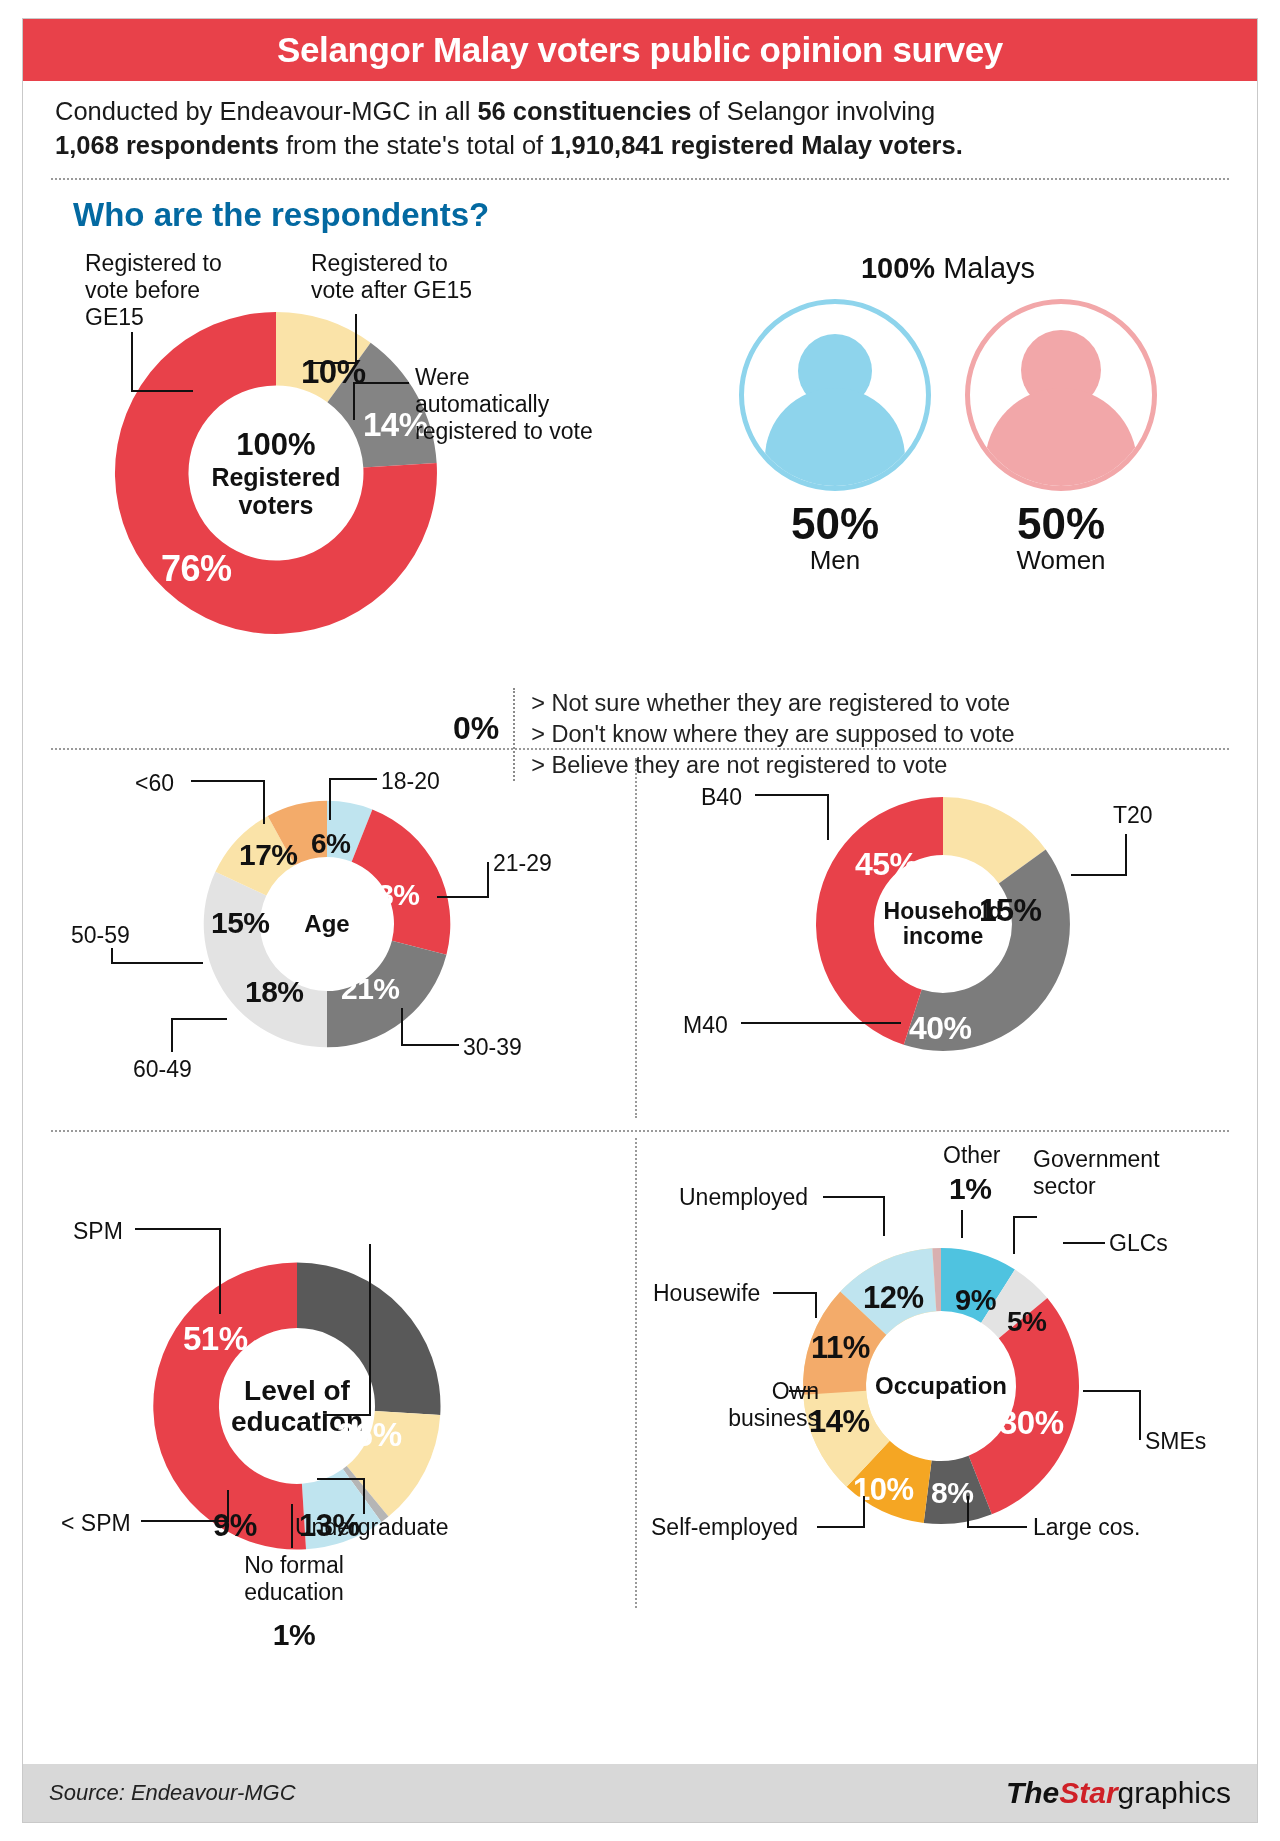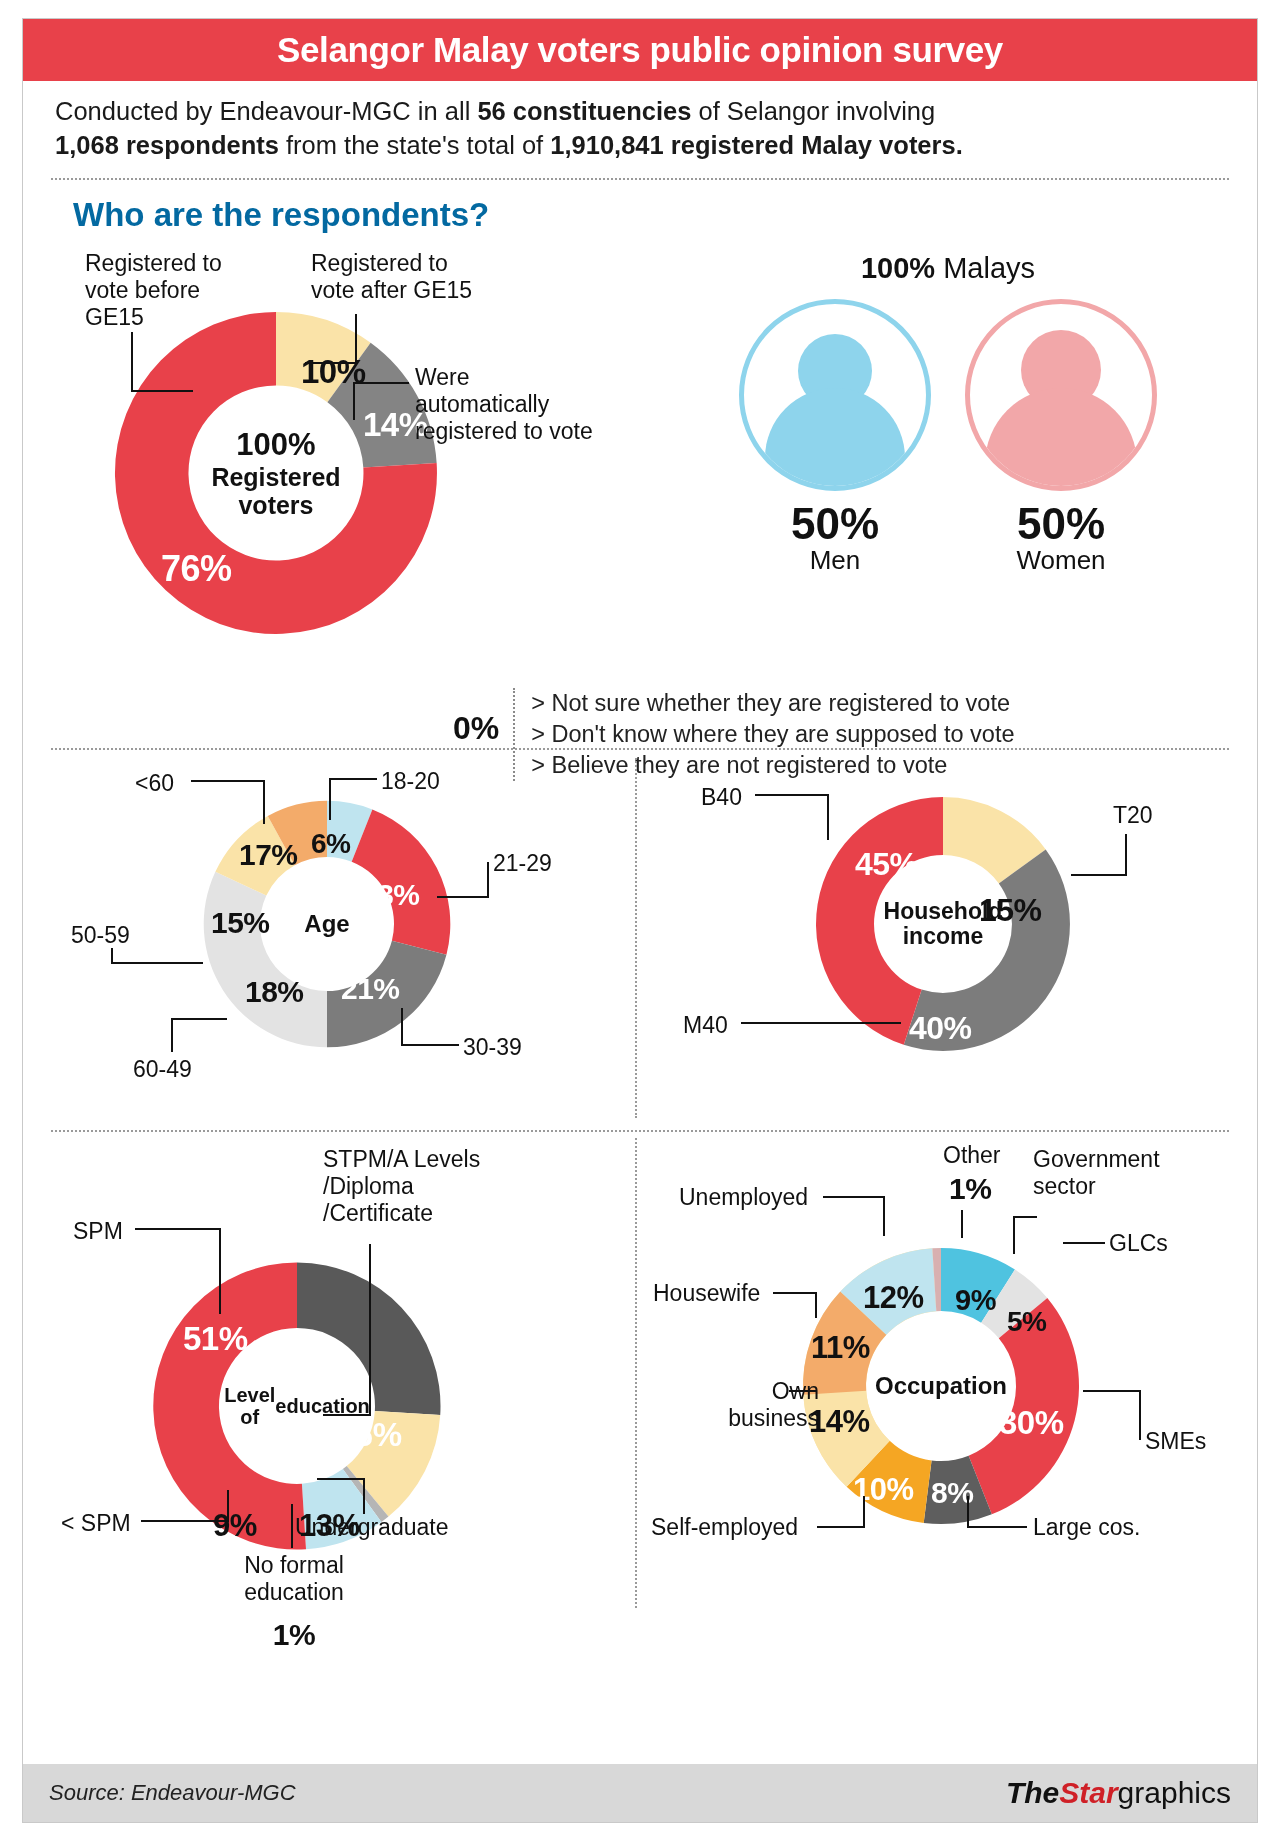--- a/index.html
+++ b/index.html
@@ -337,37 +337,34 @@
 
           <path d="M 91.81 5.78 A 92 92 0 0 1 58.62 70.91 L 31.86 38.54 A 50 50 0 0 0 49.90 3.14 Z" fill="#fae3a8"></path>
 
           <path d="M 58.62 70.91 A 92 92 0 0 1 54.07 74.43 L 29.38 40.45 A 50 50 0 0 0 31.86 38.54 Z" fill="#b5b5b5"></path>
 
           <path d="M 54.07 74.43 A 92 92 0 0 1 5.78 91.81 L 3.14 49.90 A 50 50 0 0 0 29.38 40.45 Z" fill="#bfe4ef"></path>
 
           <path d="M 5.78 91.81 A 92 92 0 1 1 0 -92 L 0 -50 A 50 50 0 1 0 3.14 49.90 Z" fill="#e8414a"></path>
         </g>
       </svg>
-      <div class="hole" style="width:140px;height:140px;flex-direction:row;font-size:20px;">
+      <div class="hole" style="width:140px;height:140px;flex-direction:column;font-size:28px;">
         <span>Level of</span>
         <span>education</span>
       </div>
       <span class="pct" style="left:42px; top:70px; font-size:33px; color:#fff;">51%</span>
       <span class="pct" style="left:196px; top:166px; font-size:33px; color:#fff;">26%</span>
       <span class="pct" style="left:158px; top:258px; font-size:31px; color:#111;">13%</span>
       <span class="pct" style="left:72px; top:258px; font-size:31px; color:#111;">9%</span>
     </div>
 
     <div class="lbl" style="left:50px; top:86px;">SPM</div>
     <div class="leader lead-h" style="left:112px; top:96px; width:86px;"></div>
     <div class="leader lead-v" style="left:196px; top:96px; height:86px;"></div>
 
-    <div class="lbl" style="left:300px; top:14px; width:230px; white-space:pre-line; text-align:left;">STPM/A Levels
-/Diploma
-/Certificate</div>
     <div class="leader lead-v" style="left:346px; top:112px; height:172px;"></div>
     <div class="leader lead-h" style="left:300px; top:282px; width:48px;"></div>
 
     <div class="lbl" style="left:272px; top:382px;">Undergraduate</div>
     <div class="leader lead-v" style="left:340px; top:346px; height:36px;"></div>
     <div class="leader lead-h" style="left:294px; top:346px; width:48px;"></div>
 
     <div class="lbl" style="left:38px; top:378px;">&lt; SPM</div>
     <div class="leader lead-h" style="left:118px; top:388px; width:88px;"></div>
     <div class="leader lead-v" style="left:204px; top:358px; height:32px;"></div>

